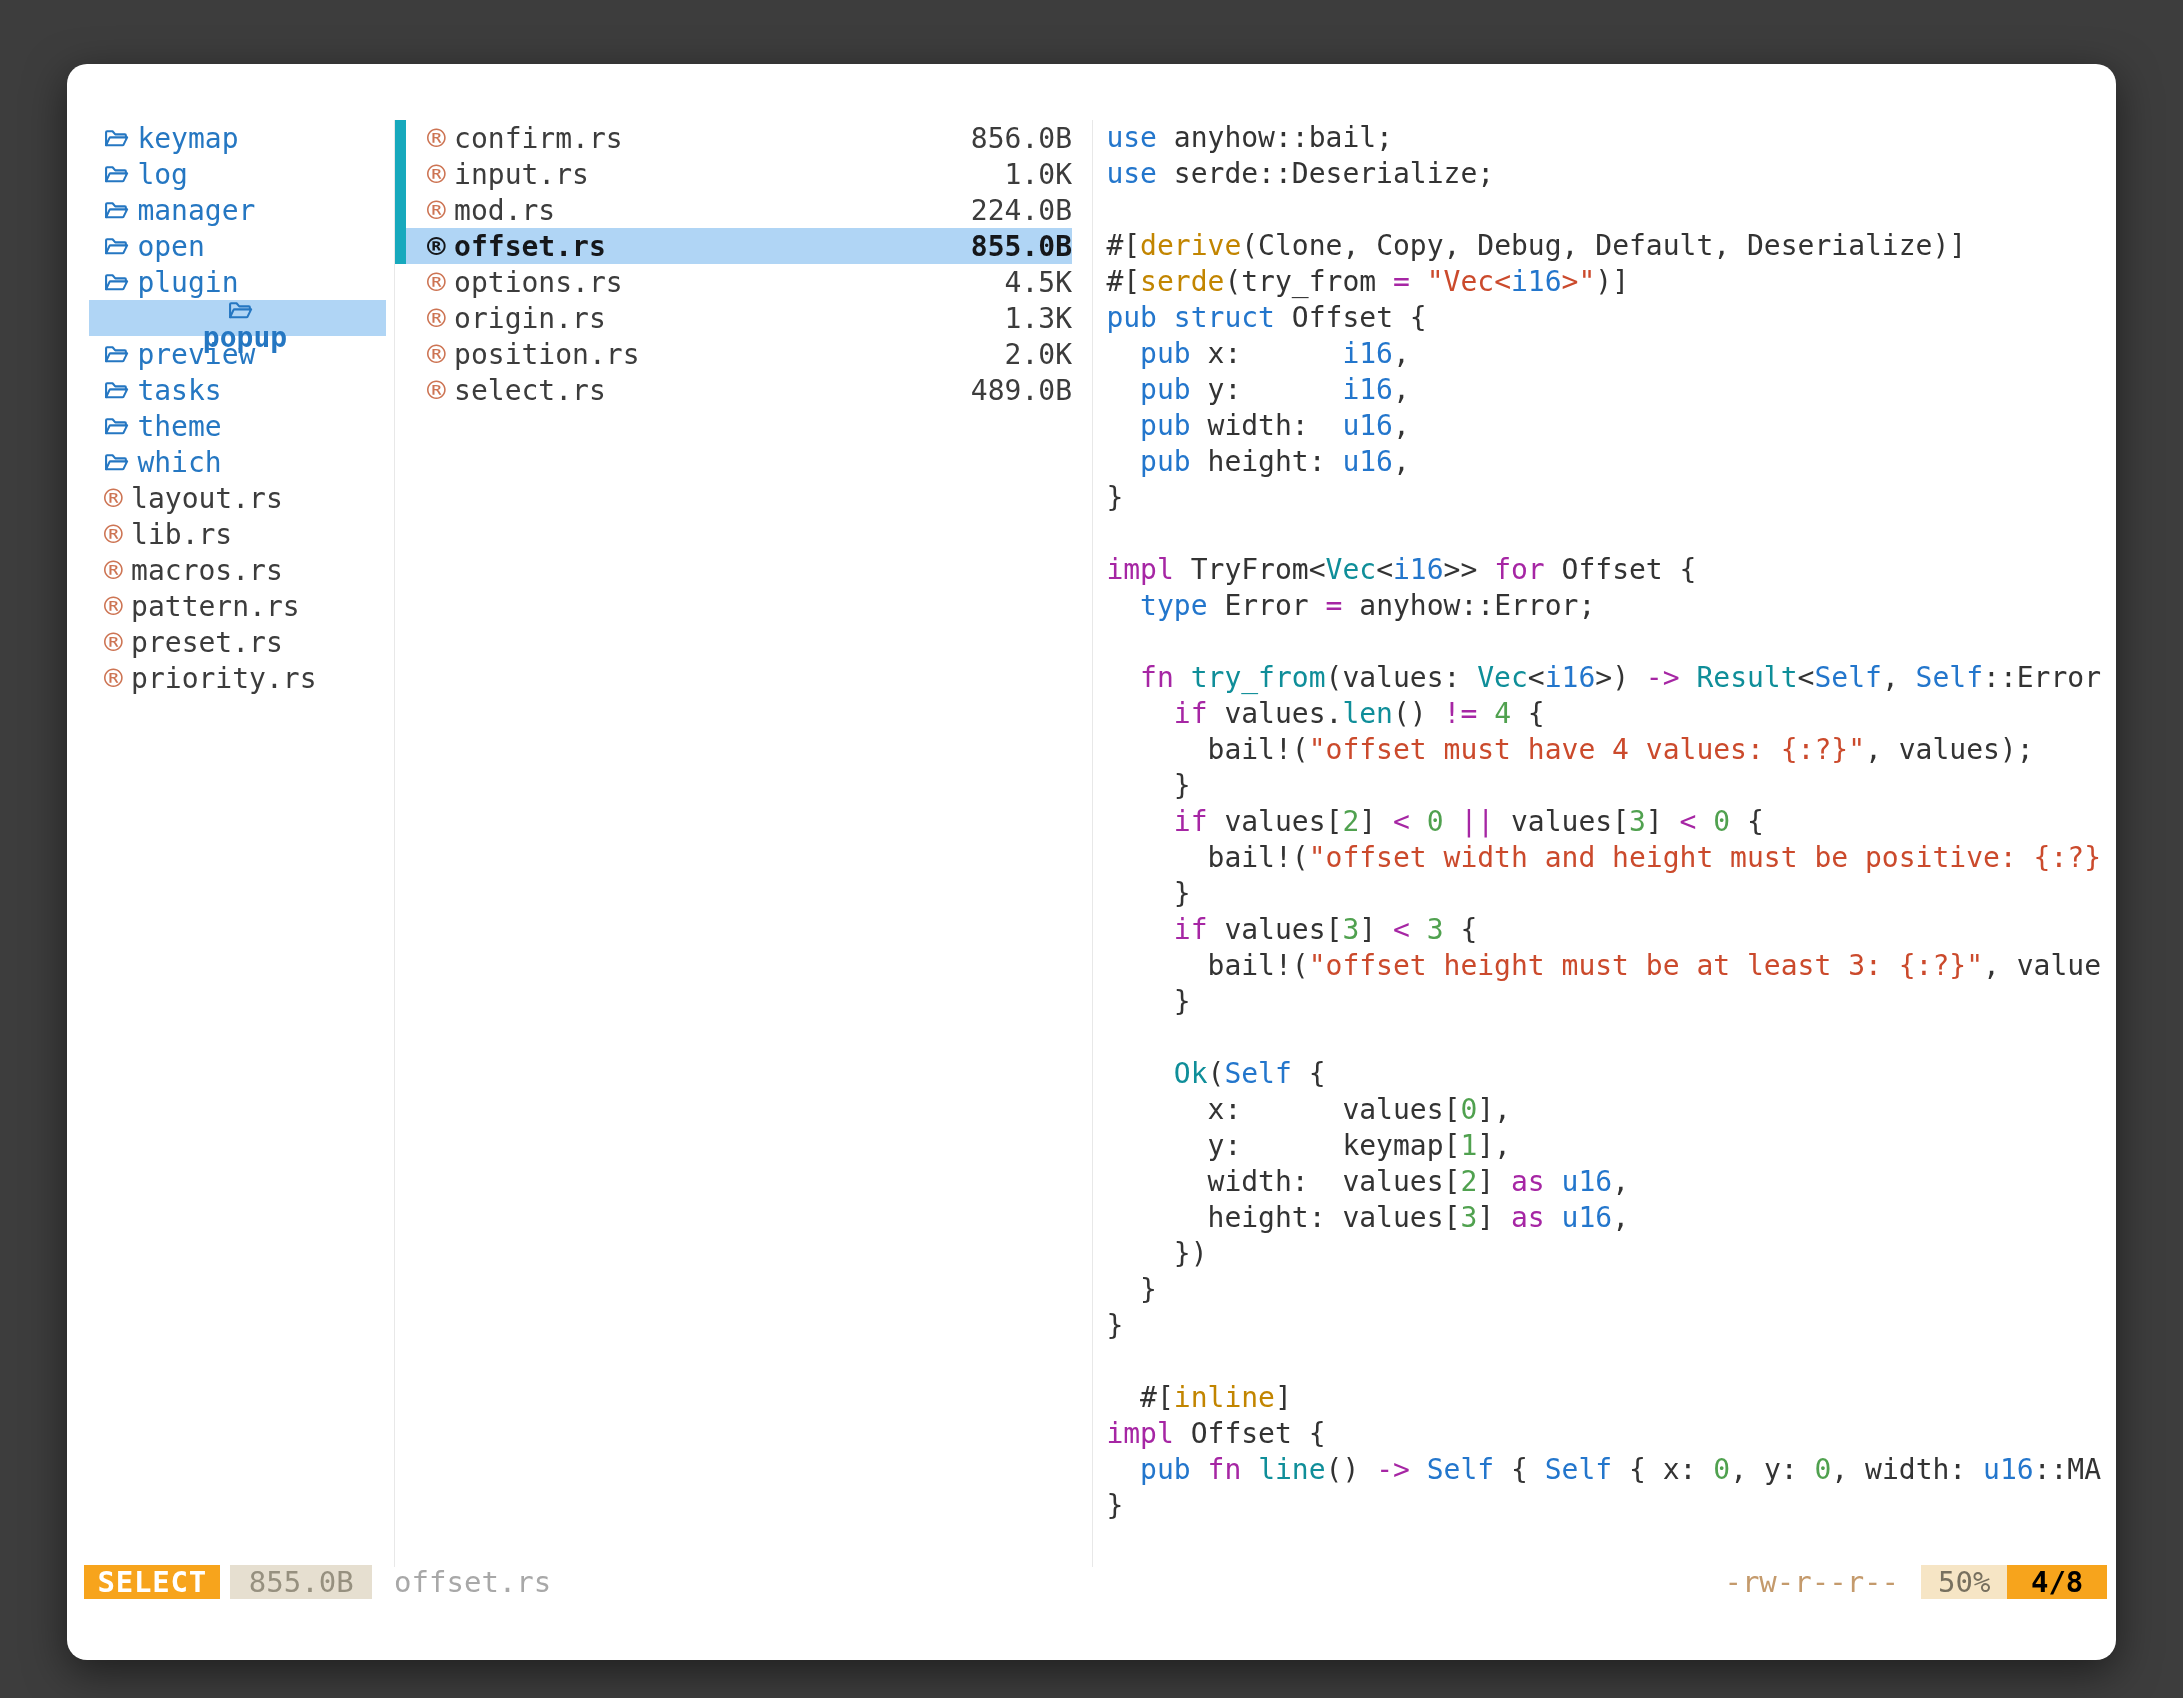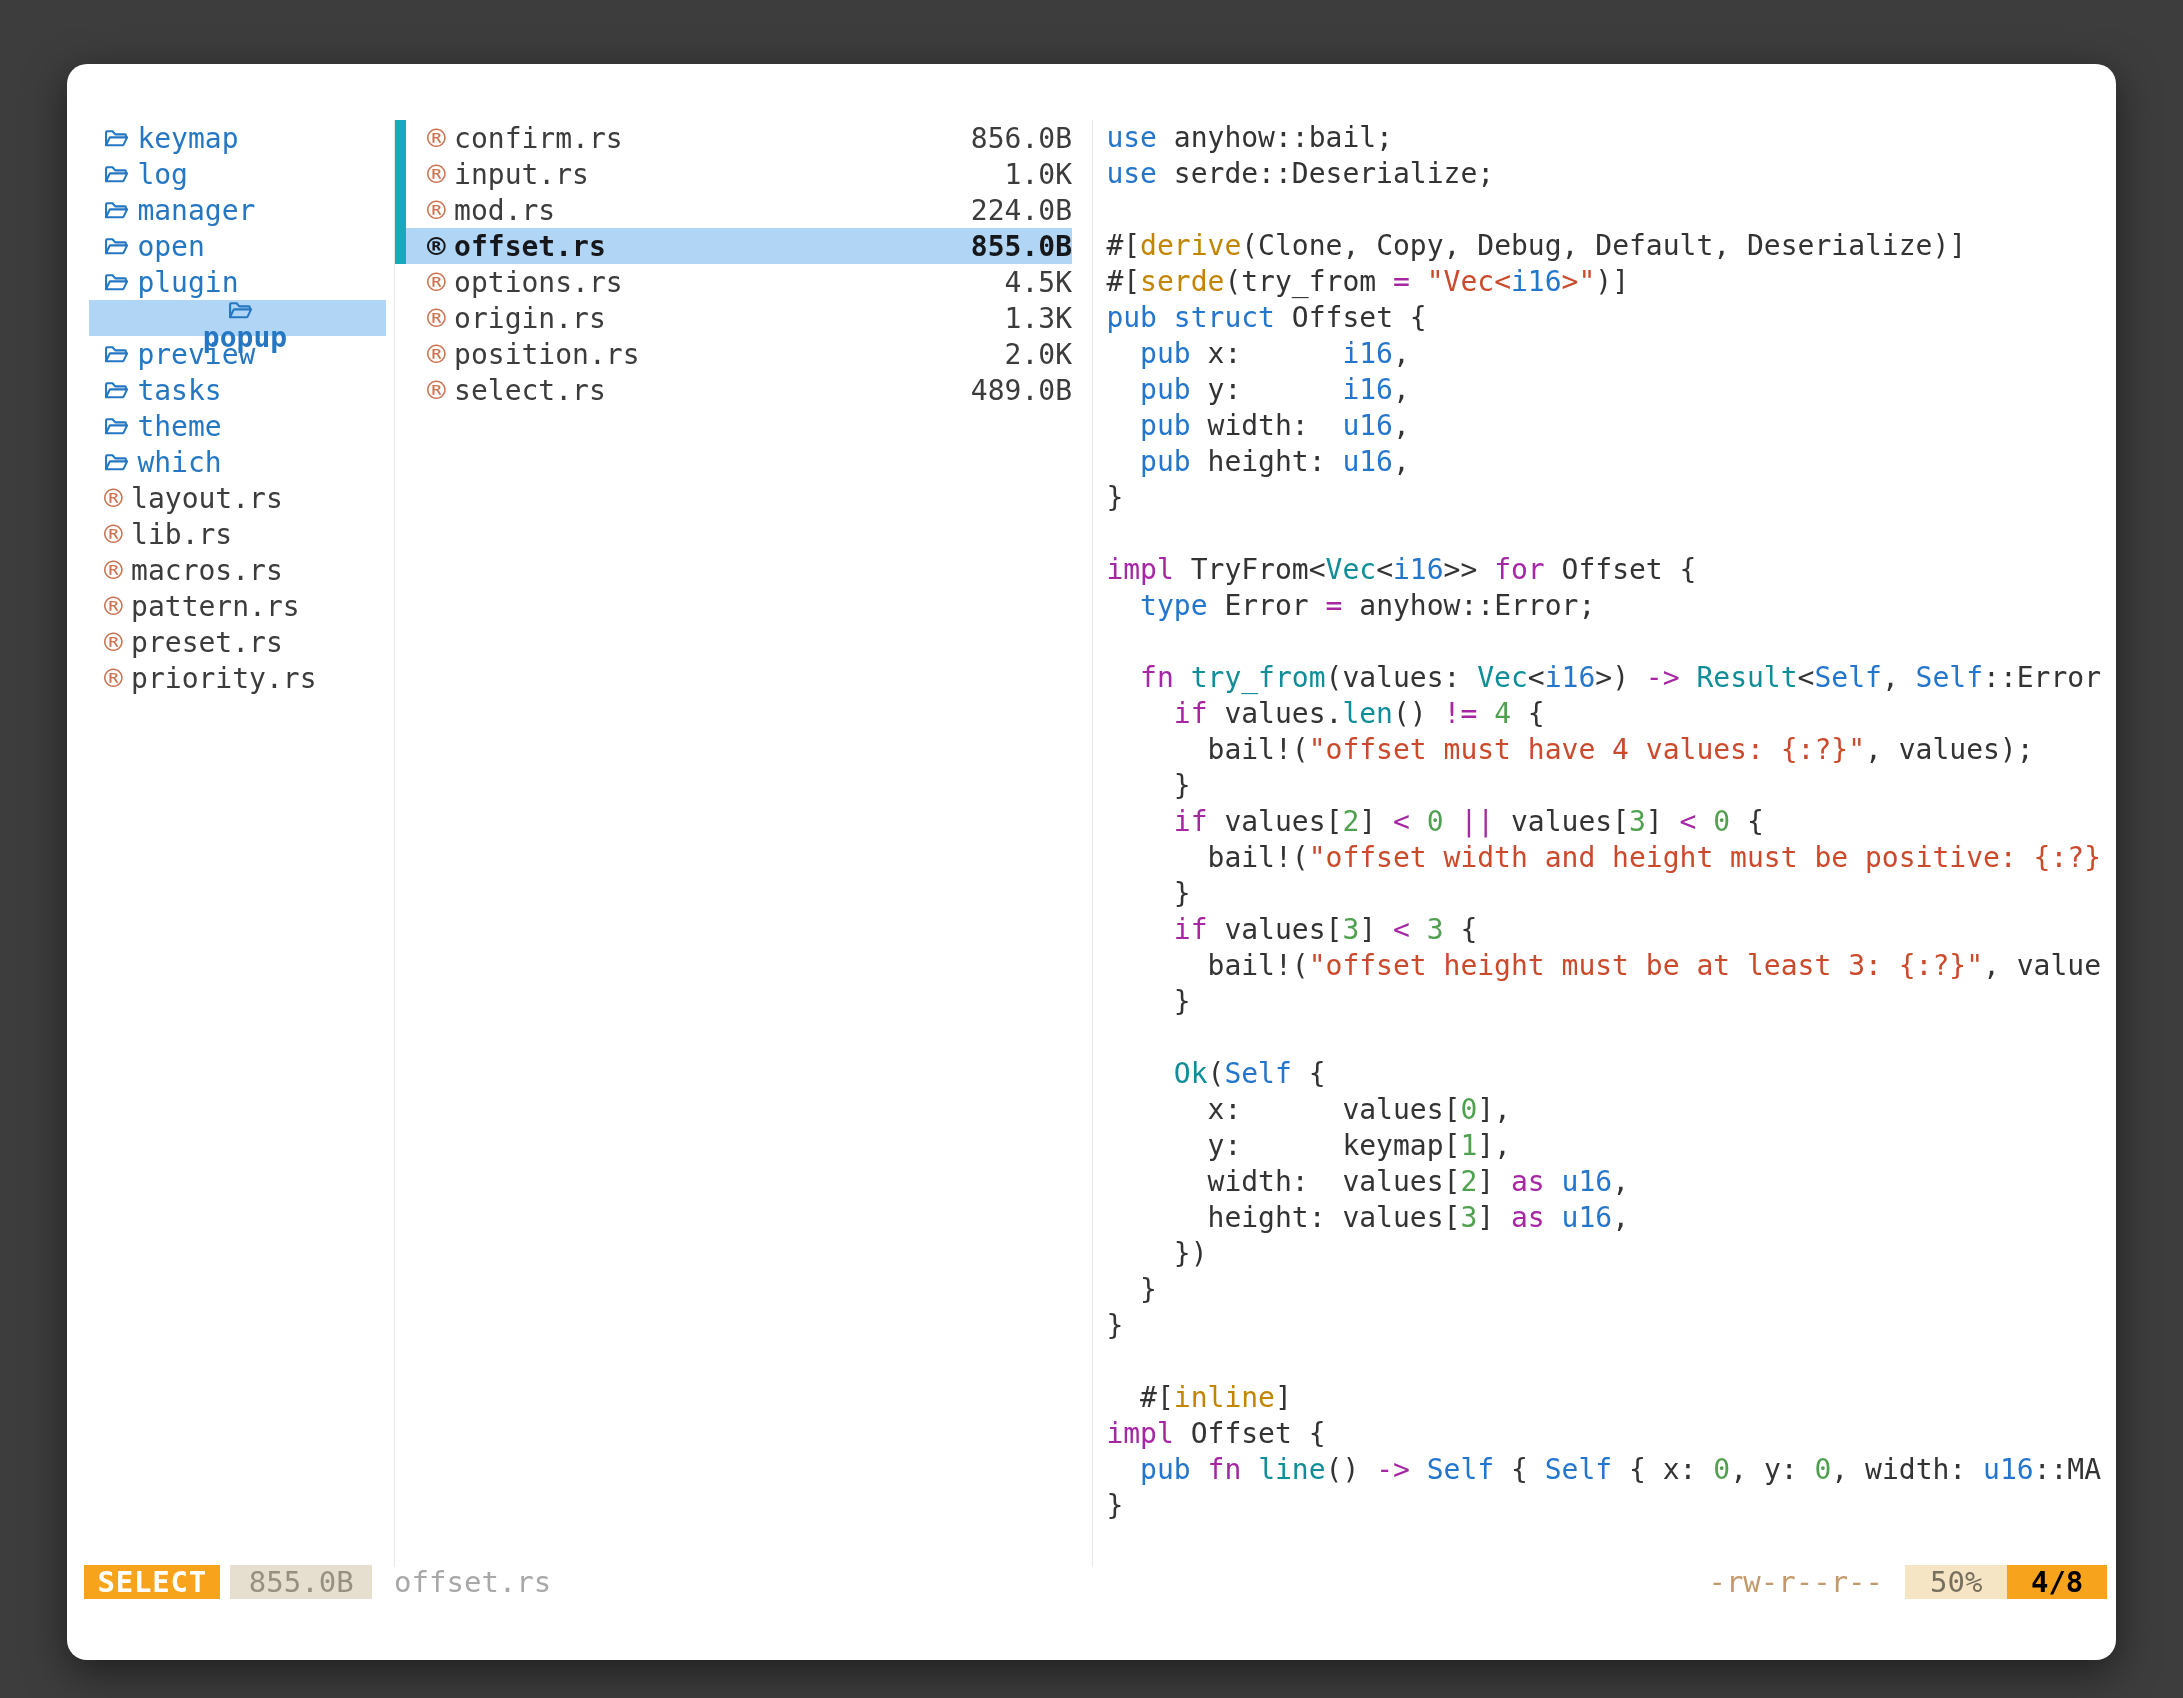--- a/index.html
+++ b/index.html
@@ -53,21 +53,21 @@
   .statusbar {
     position:absolute; left:17px; right:9.2px; top:1501px; height:34px;
     display:flex; align-items:center; font-size:29px;
   }
   .badge { height:34px; line-height:34px; display:inline-block; }
   .badge-mode { background:var(--accent-orange); color:#ffffff; font-weight:bold; padding:0 13.4px; letter-spacing:0.8px; }
   .badge-size { background:var(--size-badge-bg); color:var(--size-badge-text); padding:0 18.5px; margin-left:10px; }
   .sb-filename { color:var(--filename-text); margin-left:22px; }
   .sb-right { margin-left:auto; display:flex; align-items:center; }
   .sb-perms { color:var(--perms-text); margin-right:22px; }
-  .badge-percent { background:var(--percent-bg); color:var(--percent-text); padding:0 25px; }
+  .badge-percent { background:var(--percent-bg); color:var(--percent-text); padding:0 17px; }
   .badge-pos { background:var(--accent-orange); color:#000000; font-weight:bold; padding:0 23.5px; }
 </style>
 </head>
 <body>
 
 <div class="window">
   <div class="panes">
     <div class="pane pane-left">
         <div class="row dir"><span class="icon"><svg viewBox="0 0 24 20" width="25" height="21" fill="none" stroke="currentColor" stroke-width="2" stroke-linejoin="round" stroke-linecap="round">
               <path d="M2 16.5 V4 a1 1 0 0 1 1-1 h5.2 l2.6 3 H20 a1 1 0 0 1 1 1 v2"></path>

